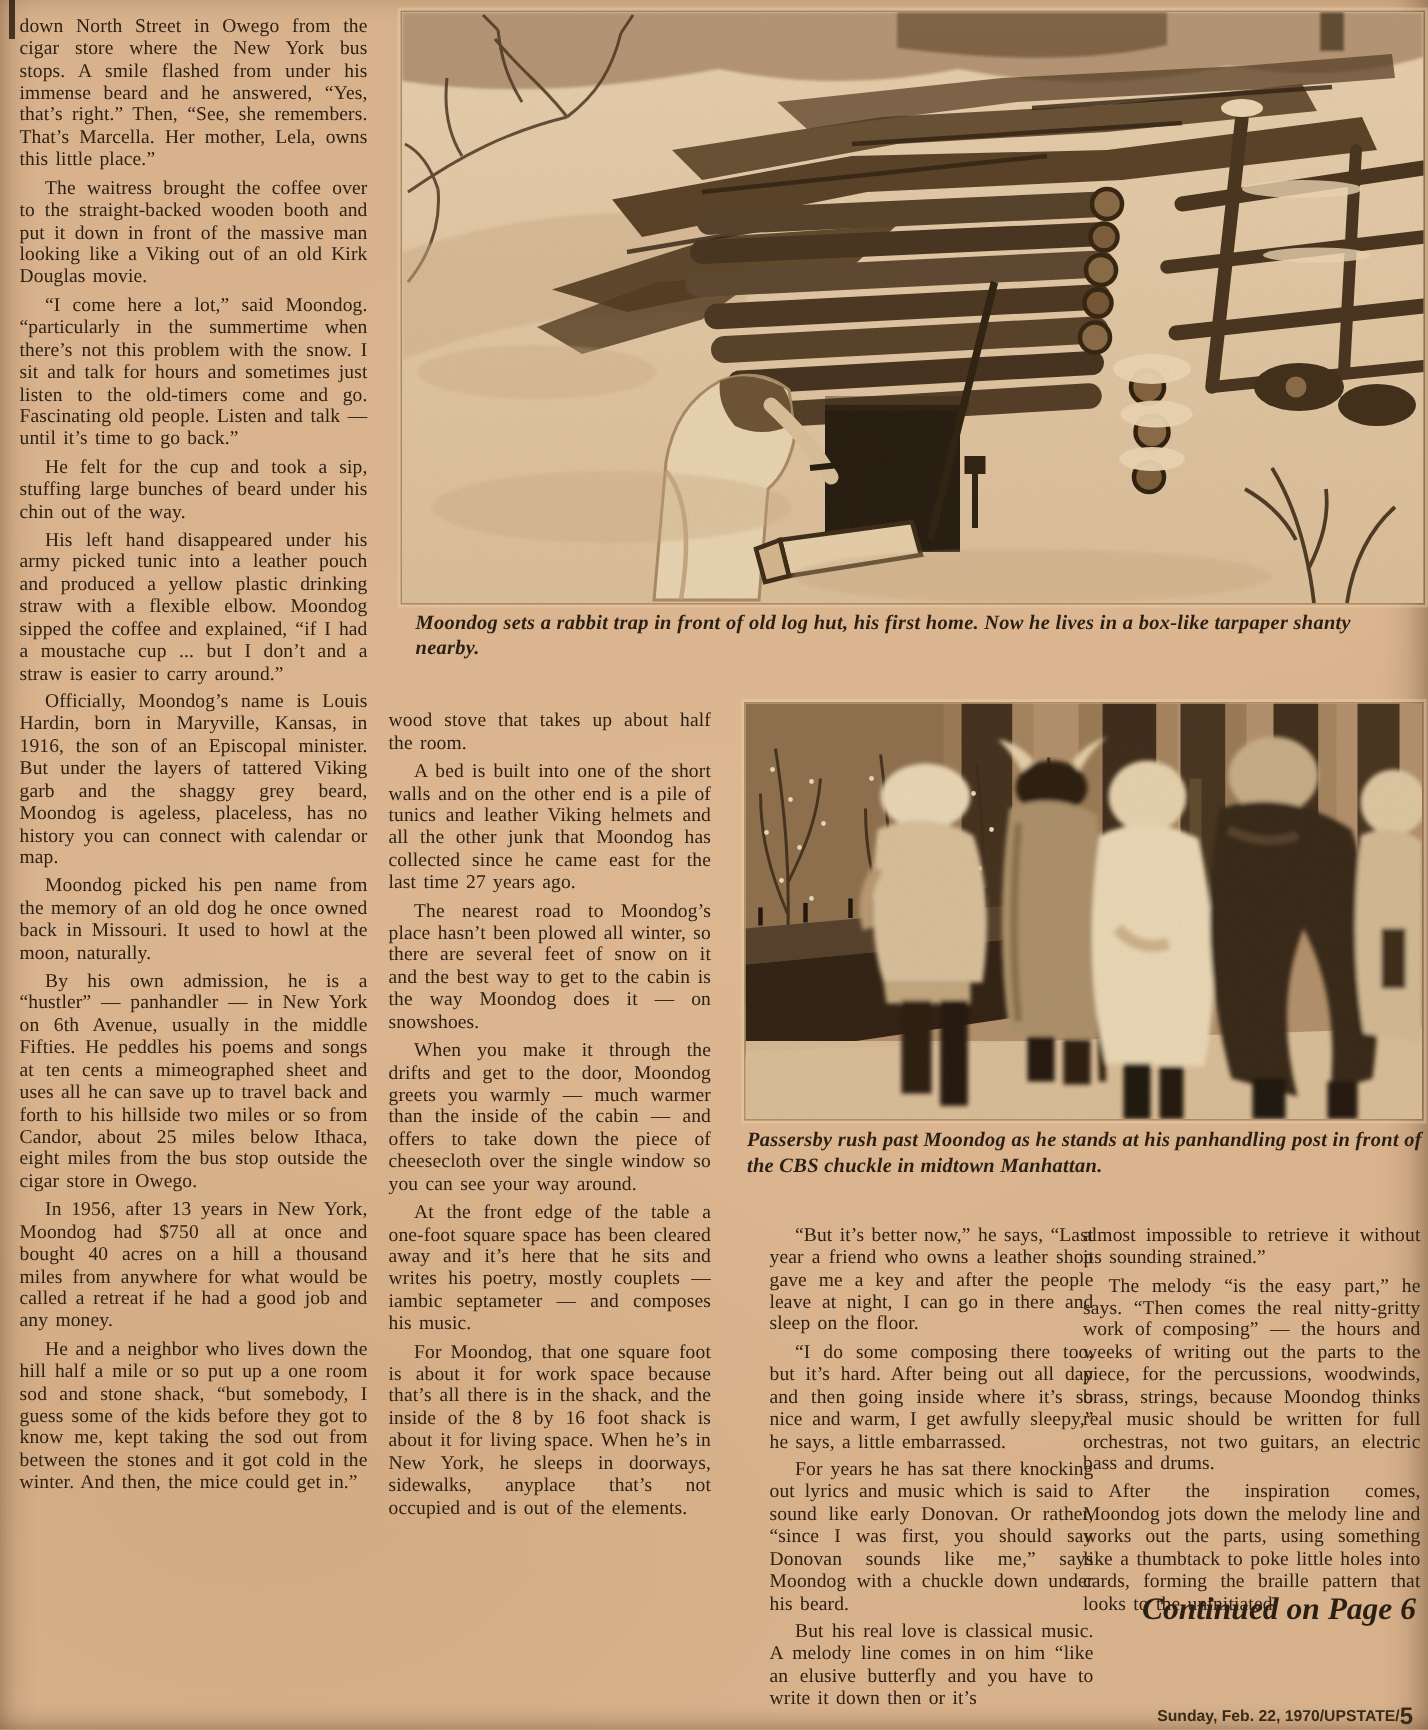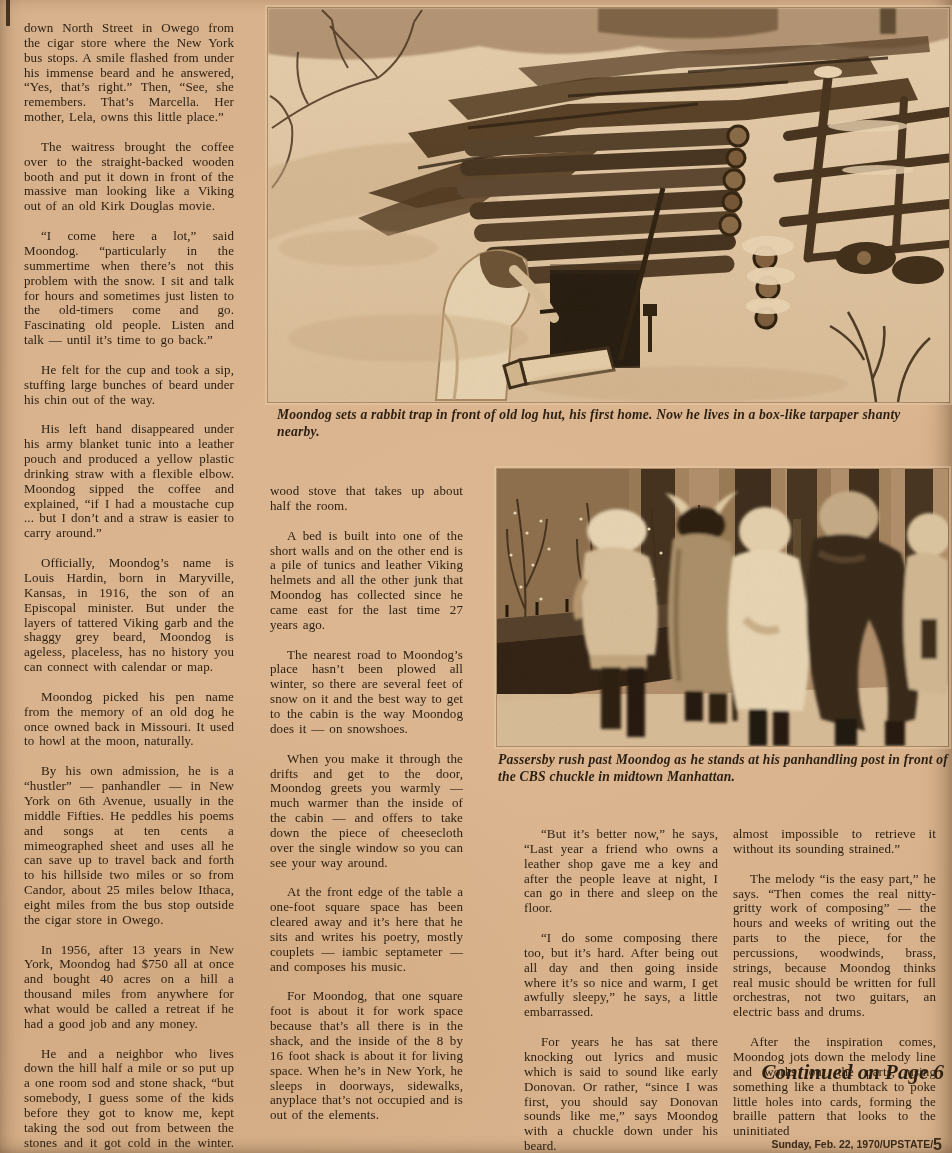--- a/index.html
+++ b/index.html
@@ -10,21 +10,21 @@
       radial-gradient(ellipse 600px 400px at 85% 20%, rgba(235,205,170,.35), rgba(0,0,0,0) 60%),
       radial-gradient(ellipse 900px 700px at 50% 50%, rgba(230,198,160,.25), rgba(0,0,0,0) 70%),
       #d8b28c;
     font-family:"Liberation Serif","DejaVu Serif",serif;
     color:#30231536;
   }
   .page-shadow{position:absolute;inset:0;pointer-events:none;
     box-shadow:inset 14px 0 22px -14px rgba(60,35,15,.45), inset -16px 0 26px -14px rgba(60,35,15,.5), inset 0 -10px 18px -12px rgba(60,35,15,.35);}
   .corner-mark{position:absolute;left:6px;top:0;width:4px;height:26px;background:#241808;opacity:.8;}
   .col{position:absolute;color:#2e2113;}
-  .para{margin:15px;text-align:justify;text-indent:17px;font-size:13px;line-height:14.85px;
+  .para{margin:4px;text-align:justify;text-indent:17px;font-size:13px;line-height:14.85px;
     letter-spacing:.1px;word-spacing:1.5px;}
   .cont .para:first-child{text-indent:0;}
   #col1{left:9px;top:6px;width:240px;height:1144px;}
   #col2{left:255px;top:469px;width:223px;height:684px;}
   #col3{left:509px;top:812px;width:224px;height:340px;}
   #col4{left:718px;top:812px;width:233px;height:306px;}
   .photo{position:absolute;border:1px solid rgba(90,60,30,.35);box-shadow:0 0 0 2px rgba(235,210,175,.4);}
   #photo1{left:267px;top:7px;width:681px;height:394px;}
   #photo2{left:496px;top:468px;width:451px;height:277px;}
   .caption{position:absolute;font-weight:bold;font-style:italic;font-size:13.6px;line-height:17px;color:#2b1f12;letter-spacing:.2px;}
@@ -41,21 +41,21 @@
 <body>
 
 <div class="page-shadow"></div>
 <div class="corner-mark"></div>
 
 <div id="col1" class="col cont">
     <p class="para">down North Street in Owego from the cigar store where the New York bus stops. A smile flashed from under his immense beard and he answered, “Yes, that’s right.” Then, “See, she remembers. That’s Marcella. Her mother, Lela, owns this little place.”</p>
     <p class="para">The waitress brought the coffee over to the straight-backed wooden booth and put it down in front of the massive man looking like a Viking out of an old Kirk Douglas movie.</p>
     <p class="para">“I come here a lot,” said Moondog. “particularly in the summertime when there’s not this problem with the snow. I sit and talk for hours and sometimes just listen to the old-timers come and go. Fascinating old people. Listen and talk — until it’s time to go back.”</p>
     <p class="para">He felt for the cup and took a sip, stuffing large bunches of beard under his chin out of the way.</p>
-    <p class="para">His left hand disappeared under his army blanket tunic into a leather pouch and produced a yellow plastic drinking straw with a flexible elbow. Moondog sipped the coffee and explained, “if I had a moustache cup ... but I don’t and a straw is easier to carry around.”</p>
+    <p class="para">His left hand disappeared under his army picked tunic into a leather pouch and produced a yellow plastic drinking straw with a flexible elbow. Moondog sipped the coffee and explained, “if I had a moustache cup ... but I don’t and a straw is easier to carry around.”</p>
     <p class="para">Officially, Moondog’s name is Louis Hardin, born in Maryville, Kansas, in 1916, the son of an Episcopal minister. But under the layers of tattered Viking garb and the shaggy grey beard, Moondog is ageless, placeless, has no history you can connect with calendar or map.</p>
     <p class="para">Moondog picked his pen name from the memory of an old dog he once owned back in Missouri. It used to howl at the moon, naturally.</p>
     <p class="para">By his own admission, he is a “hustler” — panhandler — in New York on 6th Avenue, usually in the middle Fifties. He peddles his poems and songs at ten cents a mimeographed sheet and uses all he can save up to travel back and forth to his hillside two miles or so from Candor, about 25 miles below Ithaca, eight miles from the bus stop outside the cigar store in Owego.</p>
     <p class="para">In 1956, after 13 years in New York, Moondog had $750 all at once and bought 40 acres on a hill a thousand miles from anywhere for what would be called a retreat if he had a good job and any money.</p>
     <p class="para">He and a neighbor who lives down the hill half a mile or so put up a one room sod and stone shack, “but somebody, I guess some of the kids before they got to know me, kept taking the sod out from between the stones and it got cold in the winter. And then, the mice could get in.”</p>
   </div>
 
 <div id="photo1" class="photo">
   <svg width="681" height="394" viewBox="0 0 681 394" xmlns="http://www.w3.org/2000/svg">
     <defs>

